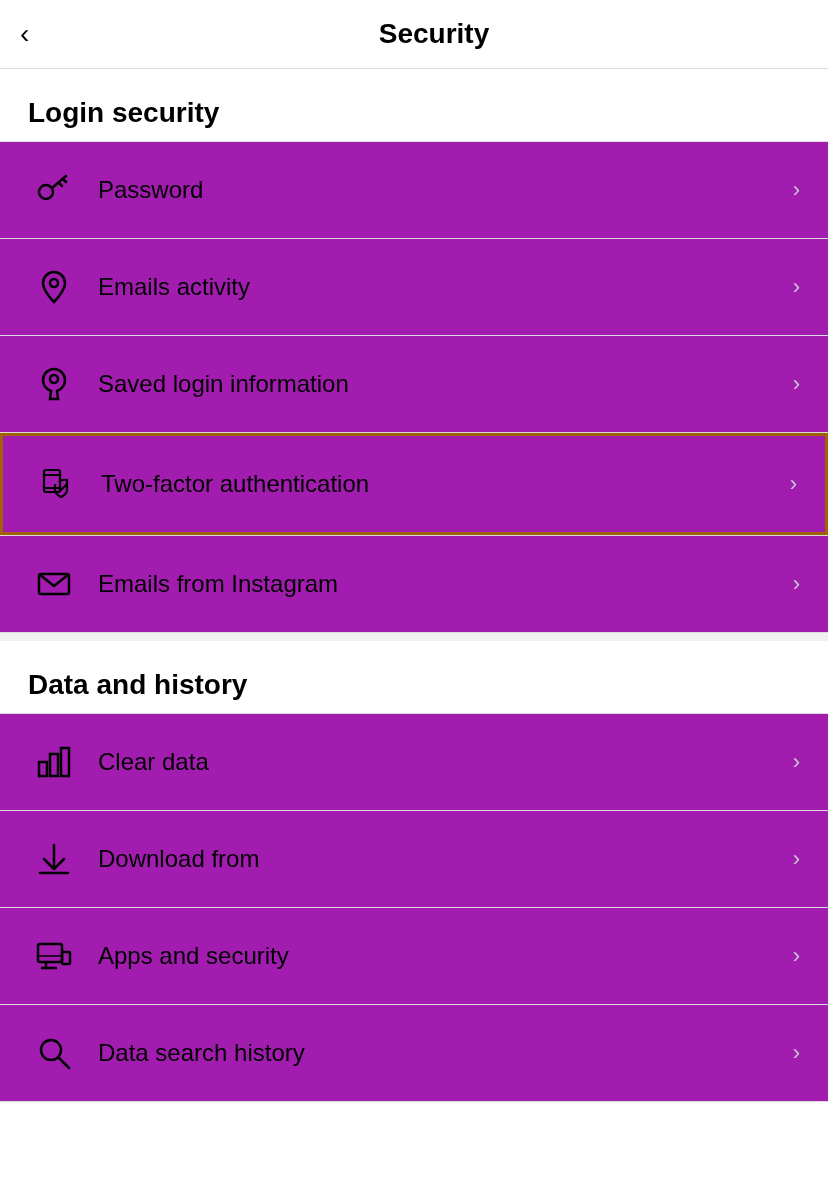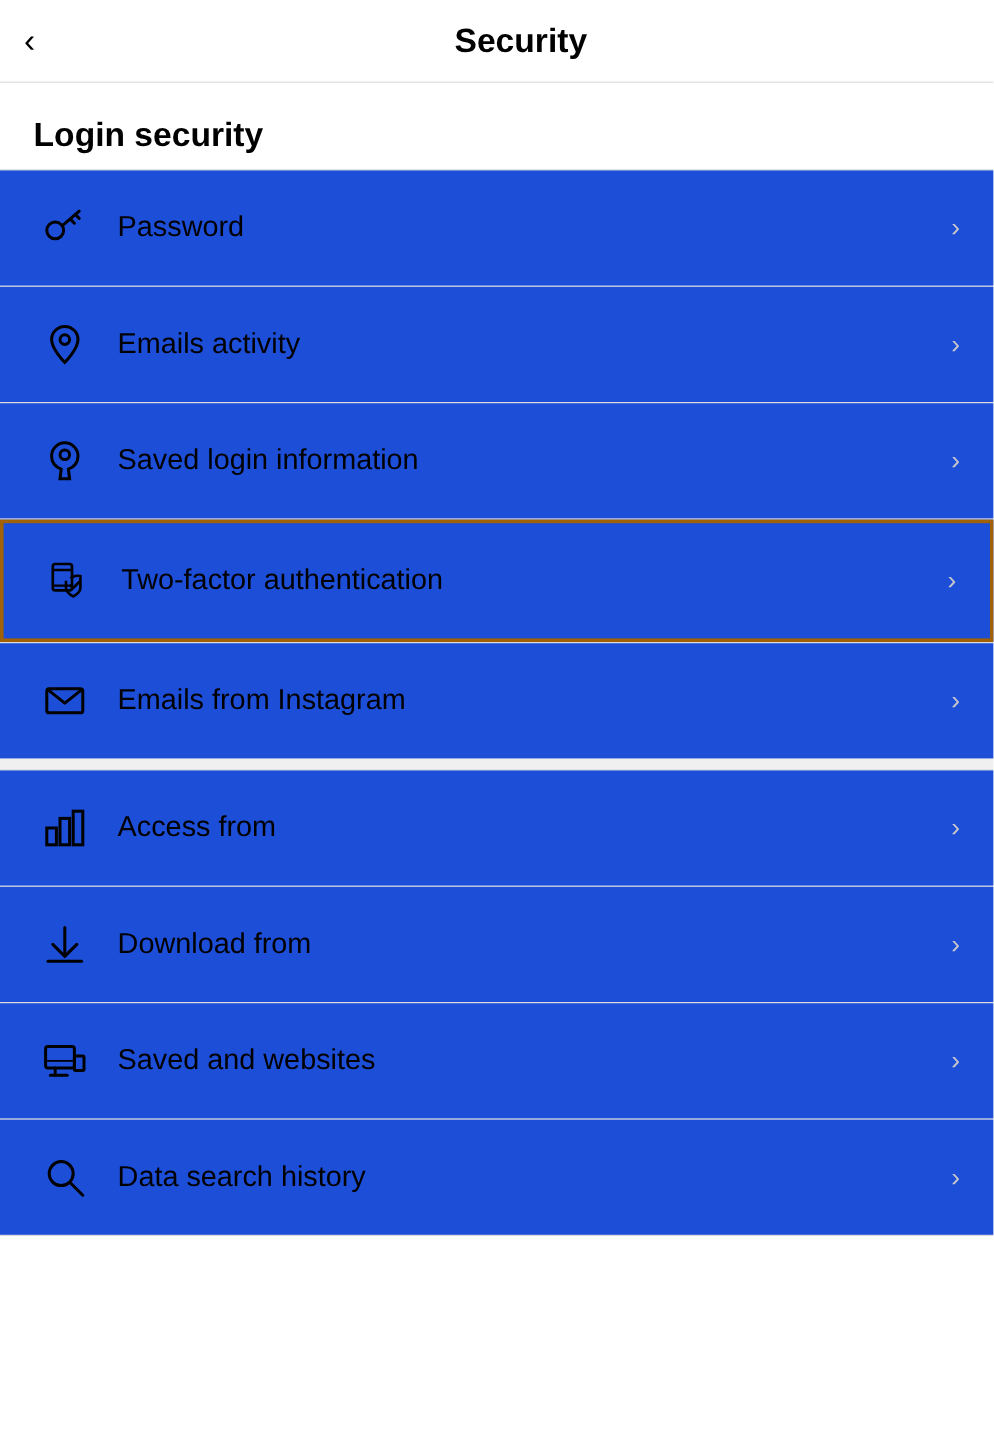--- a/index.html
+++ b/index.html
@@ -49,21 +49,21 @@
       font-weight: 700;
       color: #000;
     }
 
     .menu-item {
       display: flex;
       align-items: center;
       padding: 22px 28px;
       cursor: pointer;
       position: relative;
-      background: #1d4ed8;
+      background: #a21caf;
     }
 
     .menu-item.highlighted {
       border: 3px solid #a16207;
     }
 
     .menu-item-icon {
       width: 52px;
       height: 52px;
       display: flex;
@@ -228,29 +228,30 @@
       </div>
       <span class="menu-item-label">Emails from Instagram</span>
       <span class="menu-item-chevron">›</span>
     </div>
     <div class="divider"></div>
   </div>
 
   <div class="section-divider"></div>
 
   <div>
+    <div class="section-label">Data and history</div>
 
     <div class="divider"></div>
     <div class="menu-item">
       <div class="menu-item-icon">
         <svg>
             <use href="#icon-bar-chart"></use>
           </svg>
       </div>
-      <span class="menu-item-label">Access from</span>
+      <span class="menu-item-label">Clear data</span>
       <span class="menu-item-chevron">›</span>
     </div>
 
     <div class="divider"></div>
     <div class="menu-item">
       <div class="menu-item-icon">
         <svg>
             <use href="#icon-download"></use>
           </svg>
       </div>
@@ -258,21 +259,21 @@
       <span class="menu-item-chevron">›</span>
     </div>
 
     <div class="divider"></div>
     <div class="menu-item">
       <div class="menu-item-icon">
         <svg>
             <use href="#icon-monitor"></use>
           </svg>
       </div>
-      <span class="menu-item-label">Saved and websites</span>
+      <span class="menu-item-label">Apps and security</span>
       <span class="menu-item-chevron">›</span>
     </div>
 
     <div class="divider"></div>
     <div class="menu-item">
       <div class="menu-item-icon">
         <svg>
             <use href="#icon-search"></use>
           </svg>
       </div>

